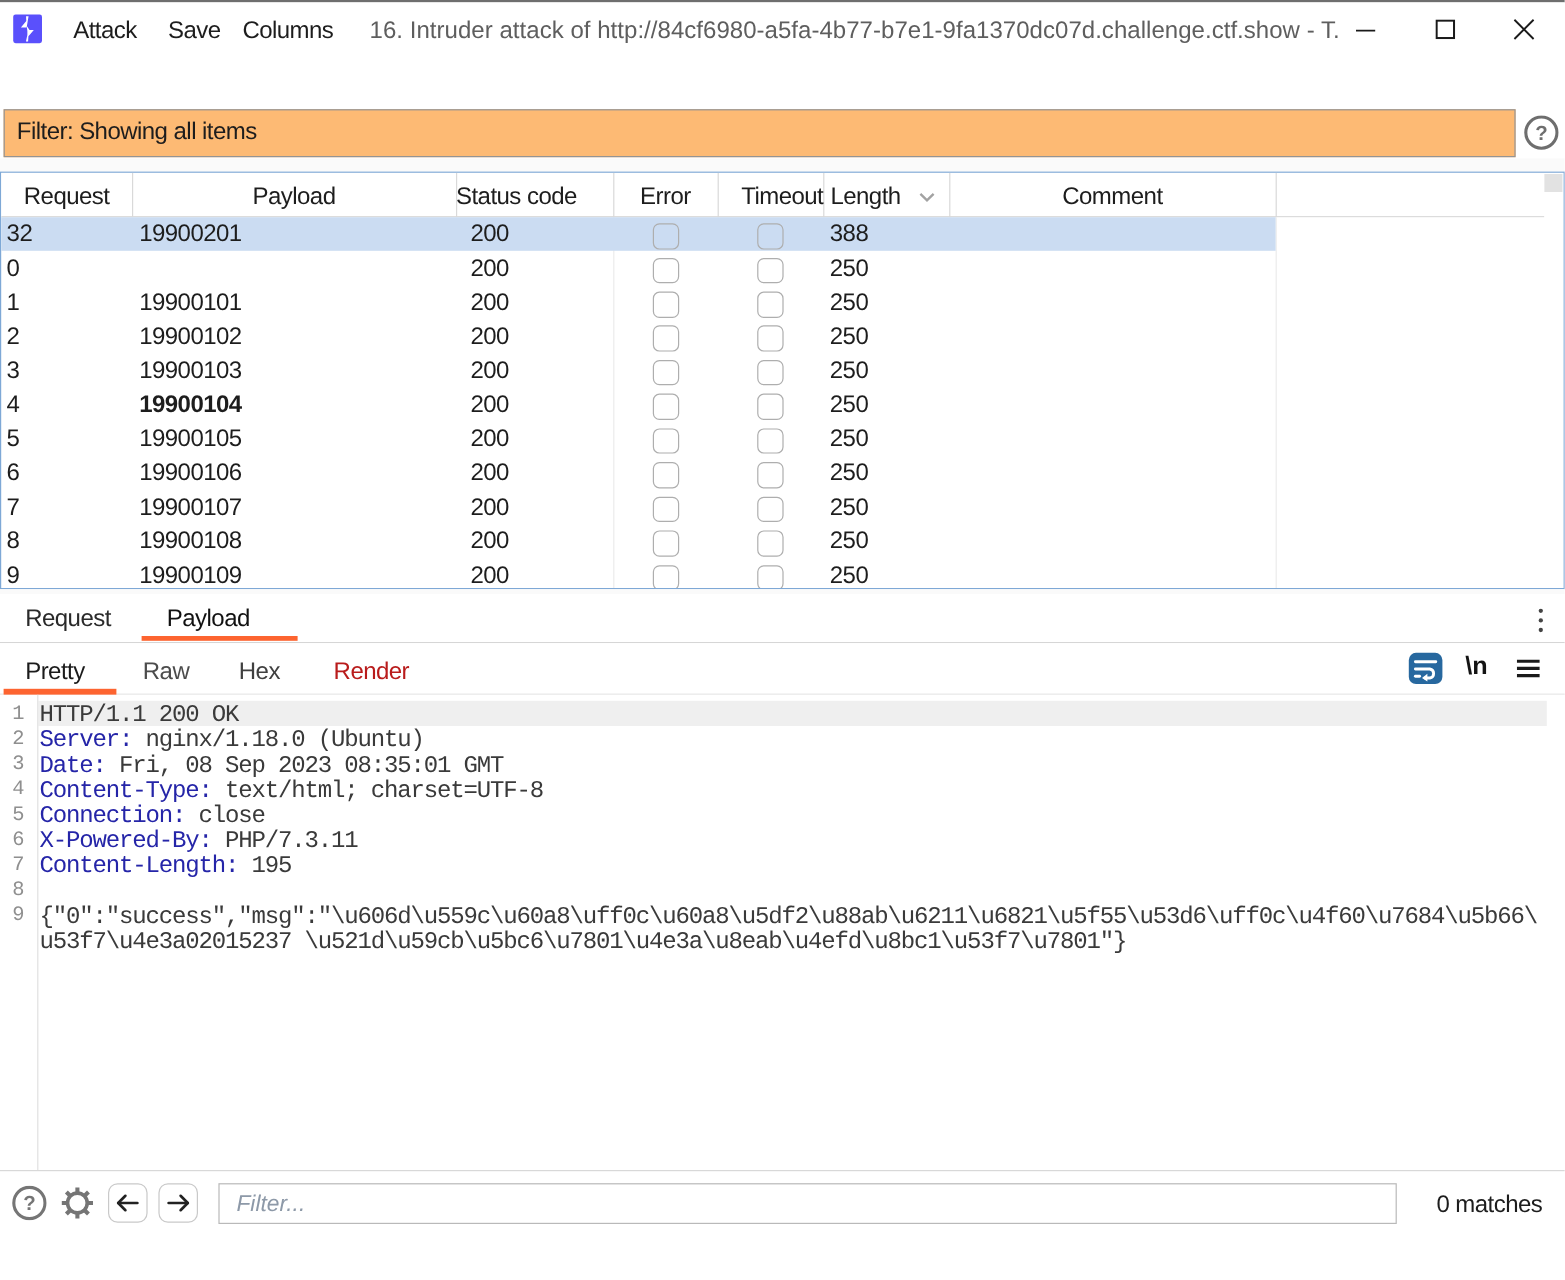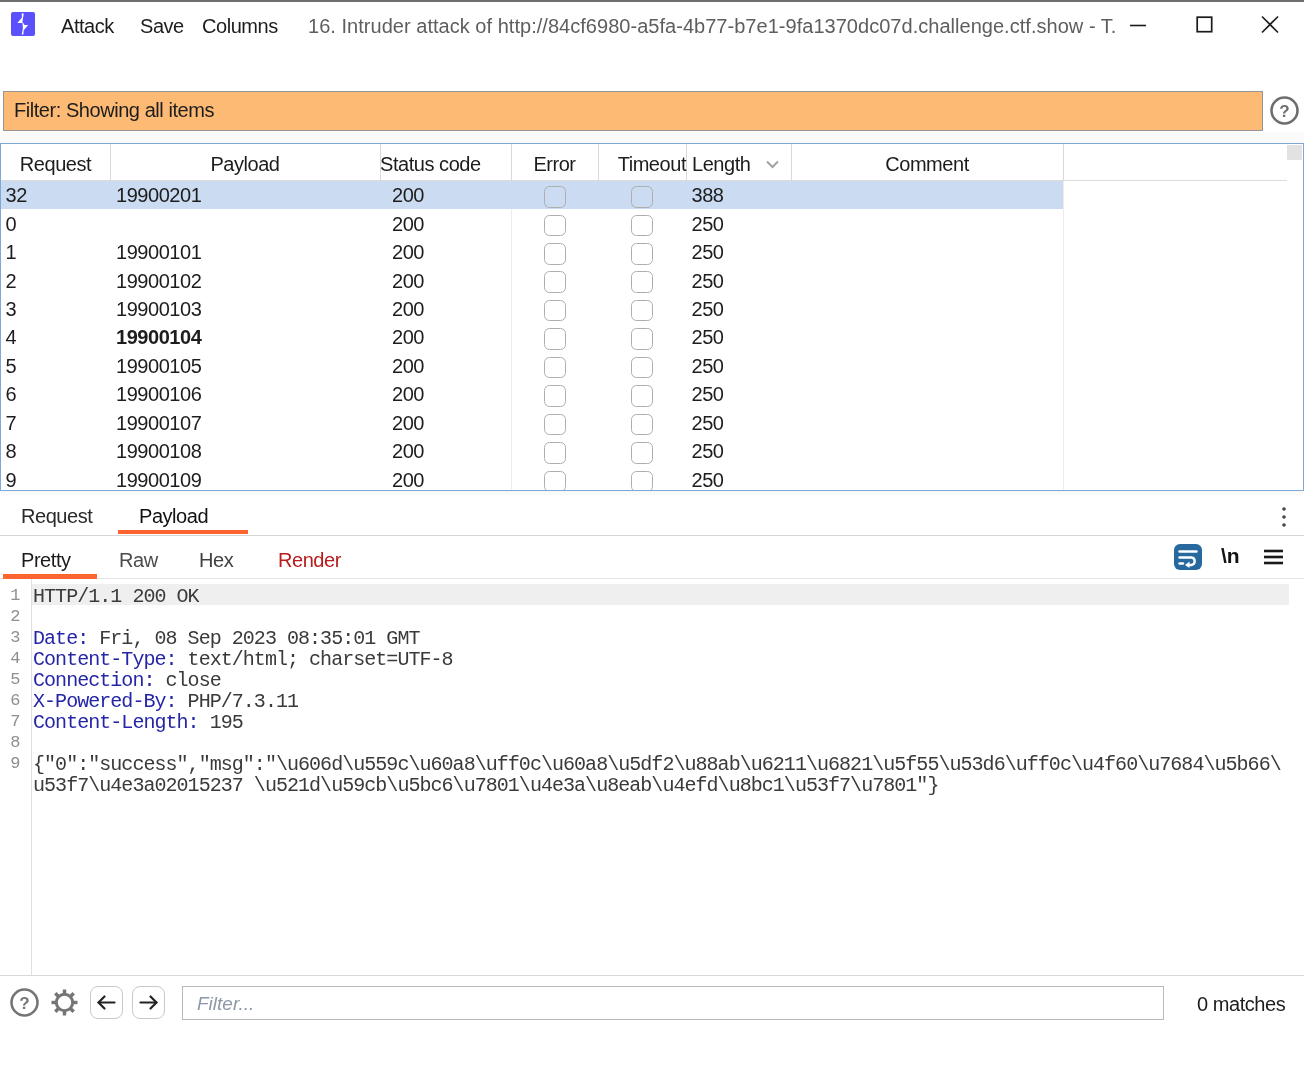--- a/index.html
+++ b/index.html
@@ -199,20 +199,21 @@
     <div class="abs gut" style="top:7px;">1</div>
     <div class="abs gut" style="top:28.1px;">2</div>
     <div class="abs gut" style="top:49.2px;">3</div>
     <div class="abs gut" style="top:70.3px;">4</div>
     <div class="abs gut" style="top:91.4px;">5</div>
     <div class="abs gut" style="top:112.5px;">6</div>
     <div class="abs gut" style="top:133.6px;">7</div>
     <div class="abs gut" style="top:154.7px;">8</div>
     <div class="abs gut" style="top:175.8px;">9</div>
     <div class="abs mono mval" style="left:33px;top:6px;">HTTP/1.1 200 OK</div>
+    <div class="abs mono mval" style="left:33px;top:27.1px;"><span class="hname">Server:</span> nginx/1.18.0 (Ubuntu)</div>
     <div class="abs mono mval" style="left:33px;top:48.2px;"><span class="hname">Date:</span> Fri, 08 Sep 2023 08:35:01 GMT</div>
     <div class="abs mono mval" style="left:33px;top:69.3px;"><span class="hname">Content-Type:</span> text/html; charset=UTF-8</div>
     <div class="abs mono mval" style="left:33px;top:90.4px;"><span class="hname">Connection:</span> close</div>
     <div class="abs mono mval" style="left:33px;top:111.5px;"><span class="hname">X-Powered-By:</span> PHP/7.3.11</div>
     <div class="abs mono mval" style="left:33px;top:132.6px;"><span class="hname">Content-Length:</span> 195</div>
     <div class="abs mono mval" style="left:33px;top:174.8px;">{"0":"success","msg":"\u606d\u559c\u60a8\uff0c\u60a8\u5df2\u88ab\u6211\u6821\u5f55\u53d6\uff0c\u4f60\u7684\u5b66\</div>
     <div class="abs mono mval" style="left:33px;top:195.9px;">u53f7\u4e3a02015237 \u521d\u59cb\u5bc6\u7801\u4e3a\u8eab\u4efd\u8bc1\u53f7\u7801"}</div>
   </div>
 
   <div class="abs" style="left:0;top:975px;width:1304px;height:60px;background:#fff;border-top:1px solid #d8d8d8;">

